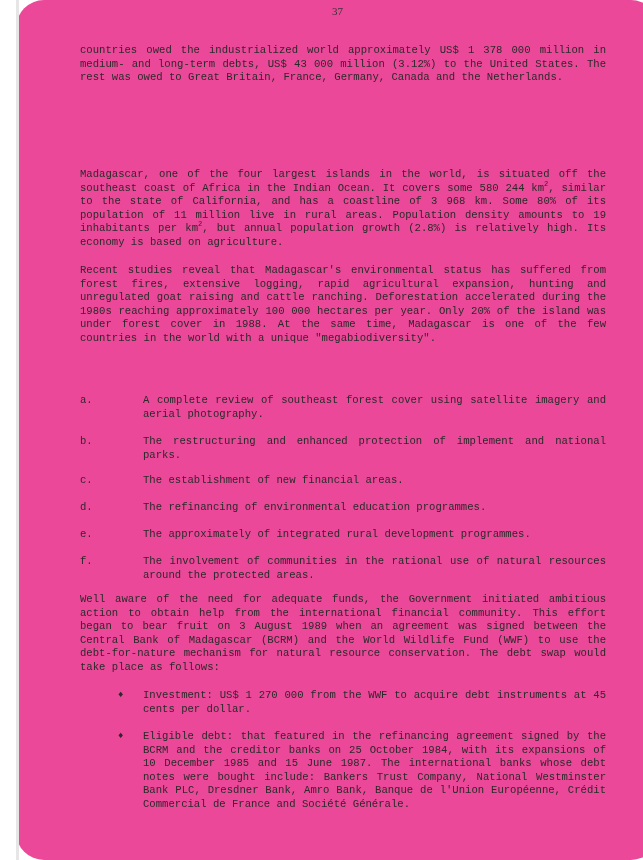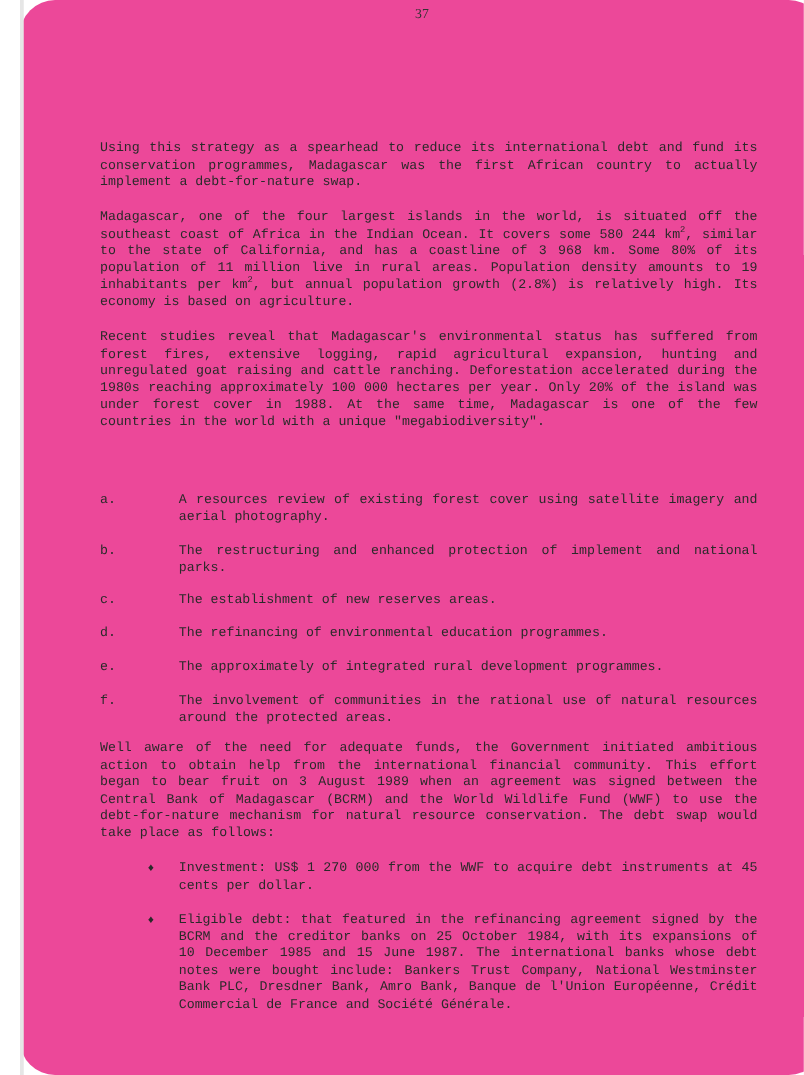--- a/index.html
+++ b/index.html
@@ -24,35 +24,35 @@
     .bullet .text { text-align: justify; }
     sup { font-size: 7px; line-height: 0; }
   </style>
 </head>
 <body>
 
 <div class="page">
   <div class="edge"></div>
   <div class="page-number">37</div>
 
-  <p class="para" style="top:113px;">Using this strategy as a spearhead to reduce its international debt and fund its conservation programmes, Madagascar was the first African country to actually implement a debt-for-nature swap.</p>
+  <p class="para" style="top:44px;">countries owed the industrialized world approximately US$ 1 378 000 million in medium- and long-term debts, US$ 43 000 million (3.12%) to the United States. The rest was owed to Great Britain, France, Germany, Canada and the Netherlands.</p>
   <p class="para" style="top:168px;"><span>Madagascar, one of the four largest islands in the world, is situated off the southeast coast of Africa in the Indian Ocean. It covers some 580 244 km</span><sup>2</sup><span>, similar to the state of California, and has a coastline of 3 968 km. Some 80% of its population of 11 million live in rural areas. Population density amounts to 19 inhabitants per km</span><sup>2</sup><span>, but annual population growth (2.8%) is relatively high. Its economy is based on agriculture.</span></p>
   <p class="para" style="top:264px;">Recent studies reveal that Madagascar's environmental status has suffered from forest fires, extensive logging, rapid agricultural expansion, hunting and unregulated goat raising and cattle ranching. Deforestation accelerated during the 1980s reaching approximately 100 000 hectares per year.  Only 20% of the island was under forest cover in 1988. At the same time, Madagascar is one of the few countries in the world with a unique "megabiodiversity".</p>
 
   <div class="item" style="top:394px;">
     <span class="marker">a.</span>
-    <div class="text">A resources review of existing forest cover using satellite imagery and aerial photography.</div>
+    <div class="text">A complete review of southeast forest cover using satellite imagery and aerial photography.</div>
   </div>
   <div class="item" style="top:435px;">
     <span class="marker">b.</span>
     <div class="text">The restructuring and enhanced protection of implement and national parks.</div>
   </div>
   <div class="item" style="top:474px;">
     <span class="marker">c.</span>
-    <div class="text">The establishment of new reserves areas.</div>
+    <div class="text">The establishment of new financial areas.</div>
   </div>
   <div class="item" style="top:501px;">
     <span class="marker">d.</span>
     <div class="text">The refinancing of environmental education programmes.</div>
   </div>
   <div class="item" style="top:528px;">
     <span class="marker">e.</span>
     <div class="text">The approximately of integrated rural development programmes.</div>
   </div>
   <div class="item" style="top:555px;">

